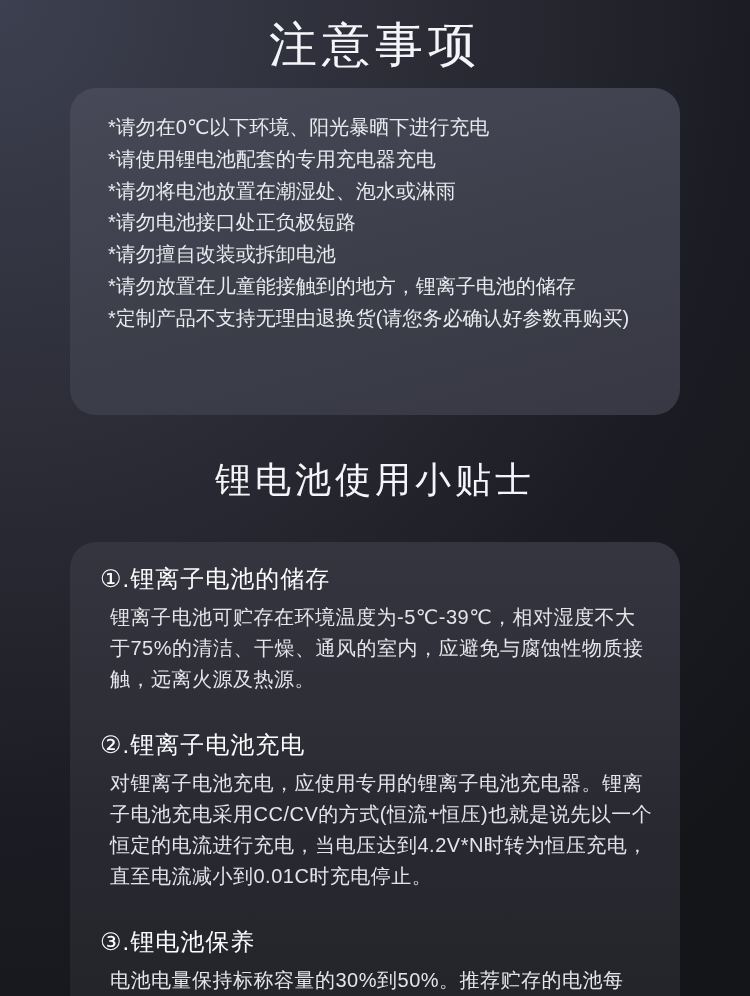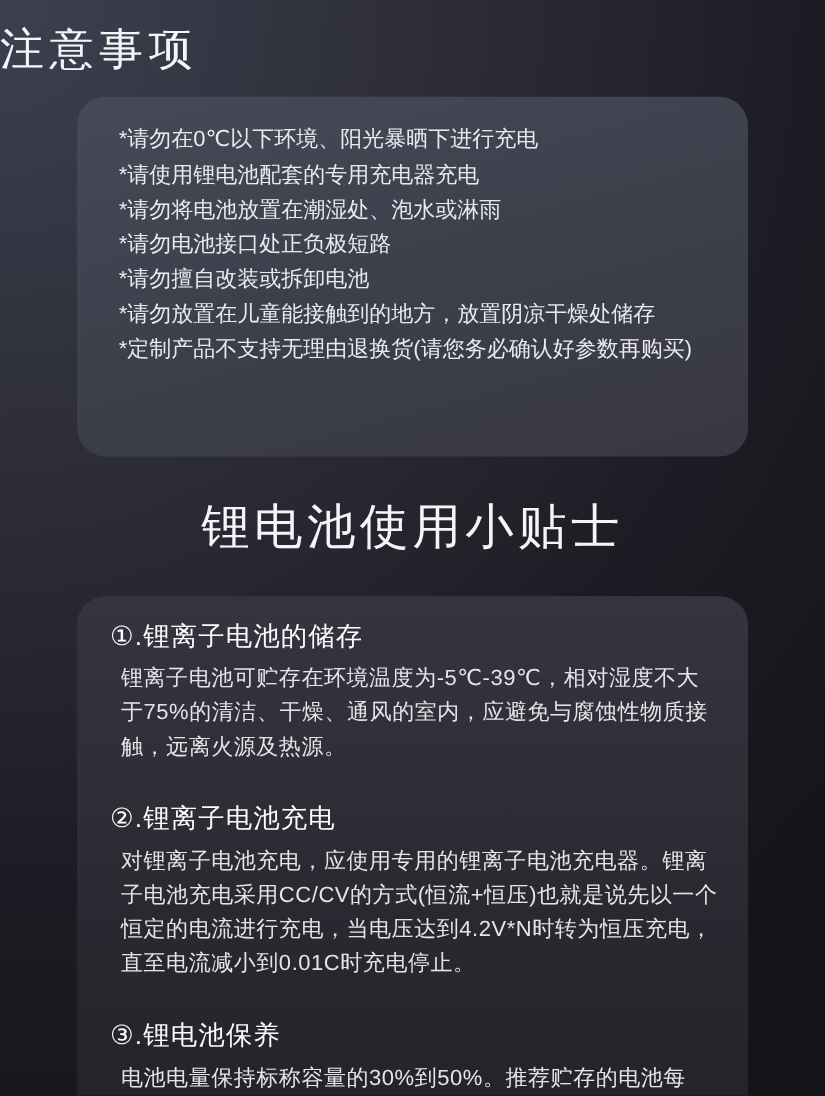--- a/index.html
+++ b/index.html
@@ -13,21 +13,22 @@
     margin: 0 auto;
     overflow: hidden;
     background:
       radial-gradient(140% 115% at 0% 0%, #3d4050 0%, #2c2d37 38%, #1c1d24 70%, #141519 100%);
     color: #e9eaee;
   }
 
   .main-title {
     padding-top: 20px;
     height: 70px;
-    font-size: 40px;
+    text-align: center;
+    font-size: 48px;
     font-weight: 400;
     letter-spacing: 5px;
     line-height: 50px;
     color: #f4f5f8;
   }
 
   .card {
     width: 610px;
     margin-left: 70px;
     border-radius: 26px;
@@ -46,21 +47,21 @@
     line-height: 31.8px;
     color: #e9eaee;
     white-space: nowrap;
     font-weight: 400;
   }
 
   .tips-title {
     margin-top: 40px;
     height: 50px;
     text-align: center;
-    font-size: 44px;
+    font-size: 36px;
     font-weight: 400;
     letter-spacing: 4px;
     line-height: 50px;
     color: #f4f5f8;
   }
 
   .card.tips {
     margin-top: 37px;
     min-height: 470px;
     padding: 22px 20px 26px 16px;
@@ -101,21 +102,21 @@
 
         <li>*请使用锂电池配套的专用充电器充电</li>
 
         <li>*请勿将电池放置在潮湿处、泡水或淋雨</li>
 
         <li>*请勿电池接口处正负极短路</li>
 
         <li>*请勿擅自改装或拆卸电池</li>
 
 
-        <li>*请勿放置在儿童能接触到的地方，放置阴凉干燥处储存</li>
+        <li>*请勿放置在儿童能接触到的地方，锂离子电池的储存</li>
 
         <li>*定制产品不支持无理由退换货(请您务必确认好参数再购买)</li>
       </ul>
   </div>
 
   <h1 class="tips-title">锂电池使用小贴士</h1>
 
   <div class="card tips">
 
       <div class="tip-section">

